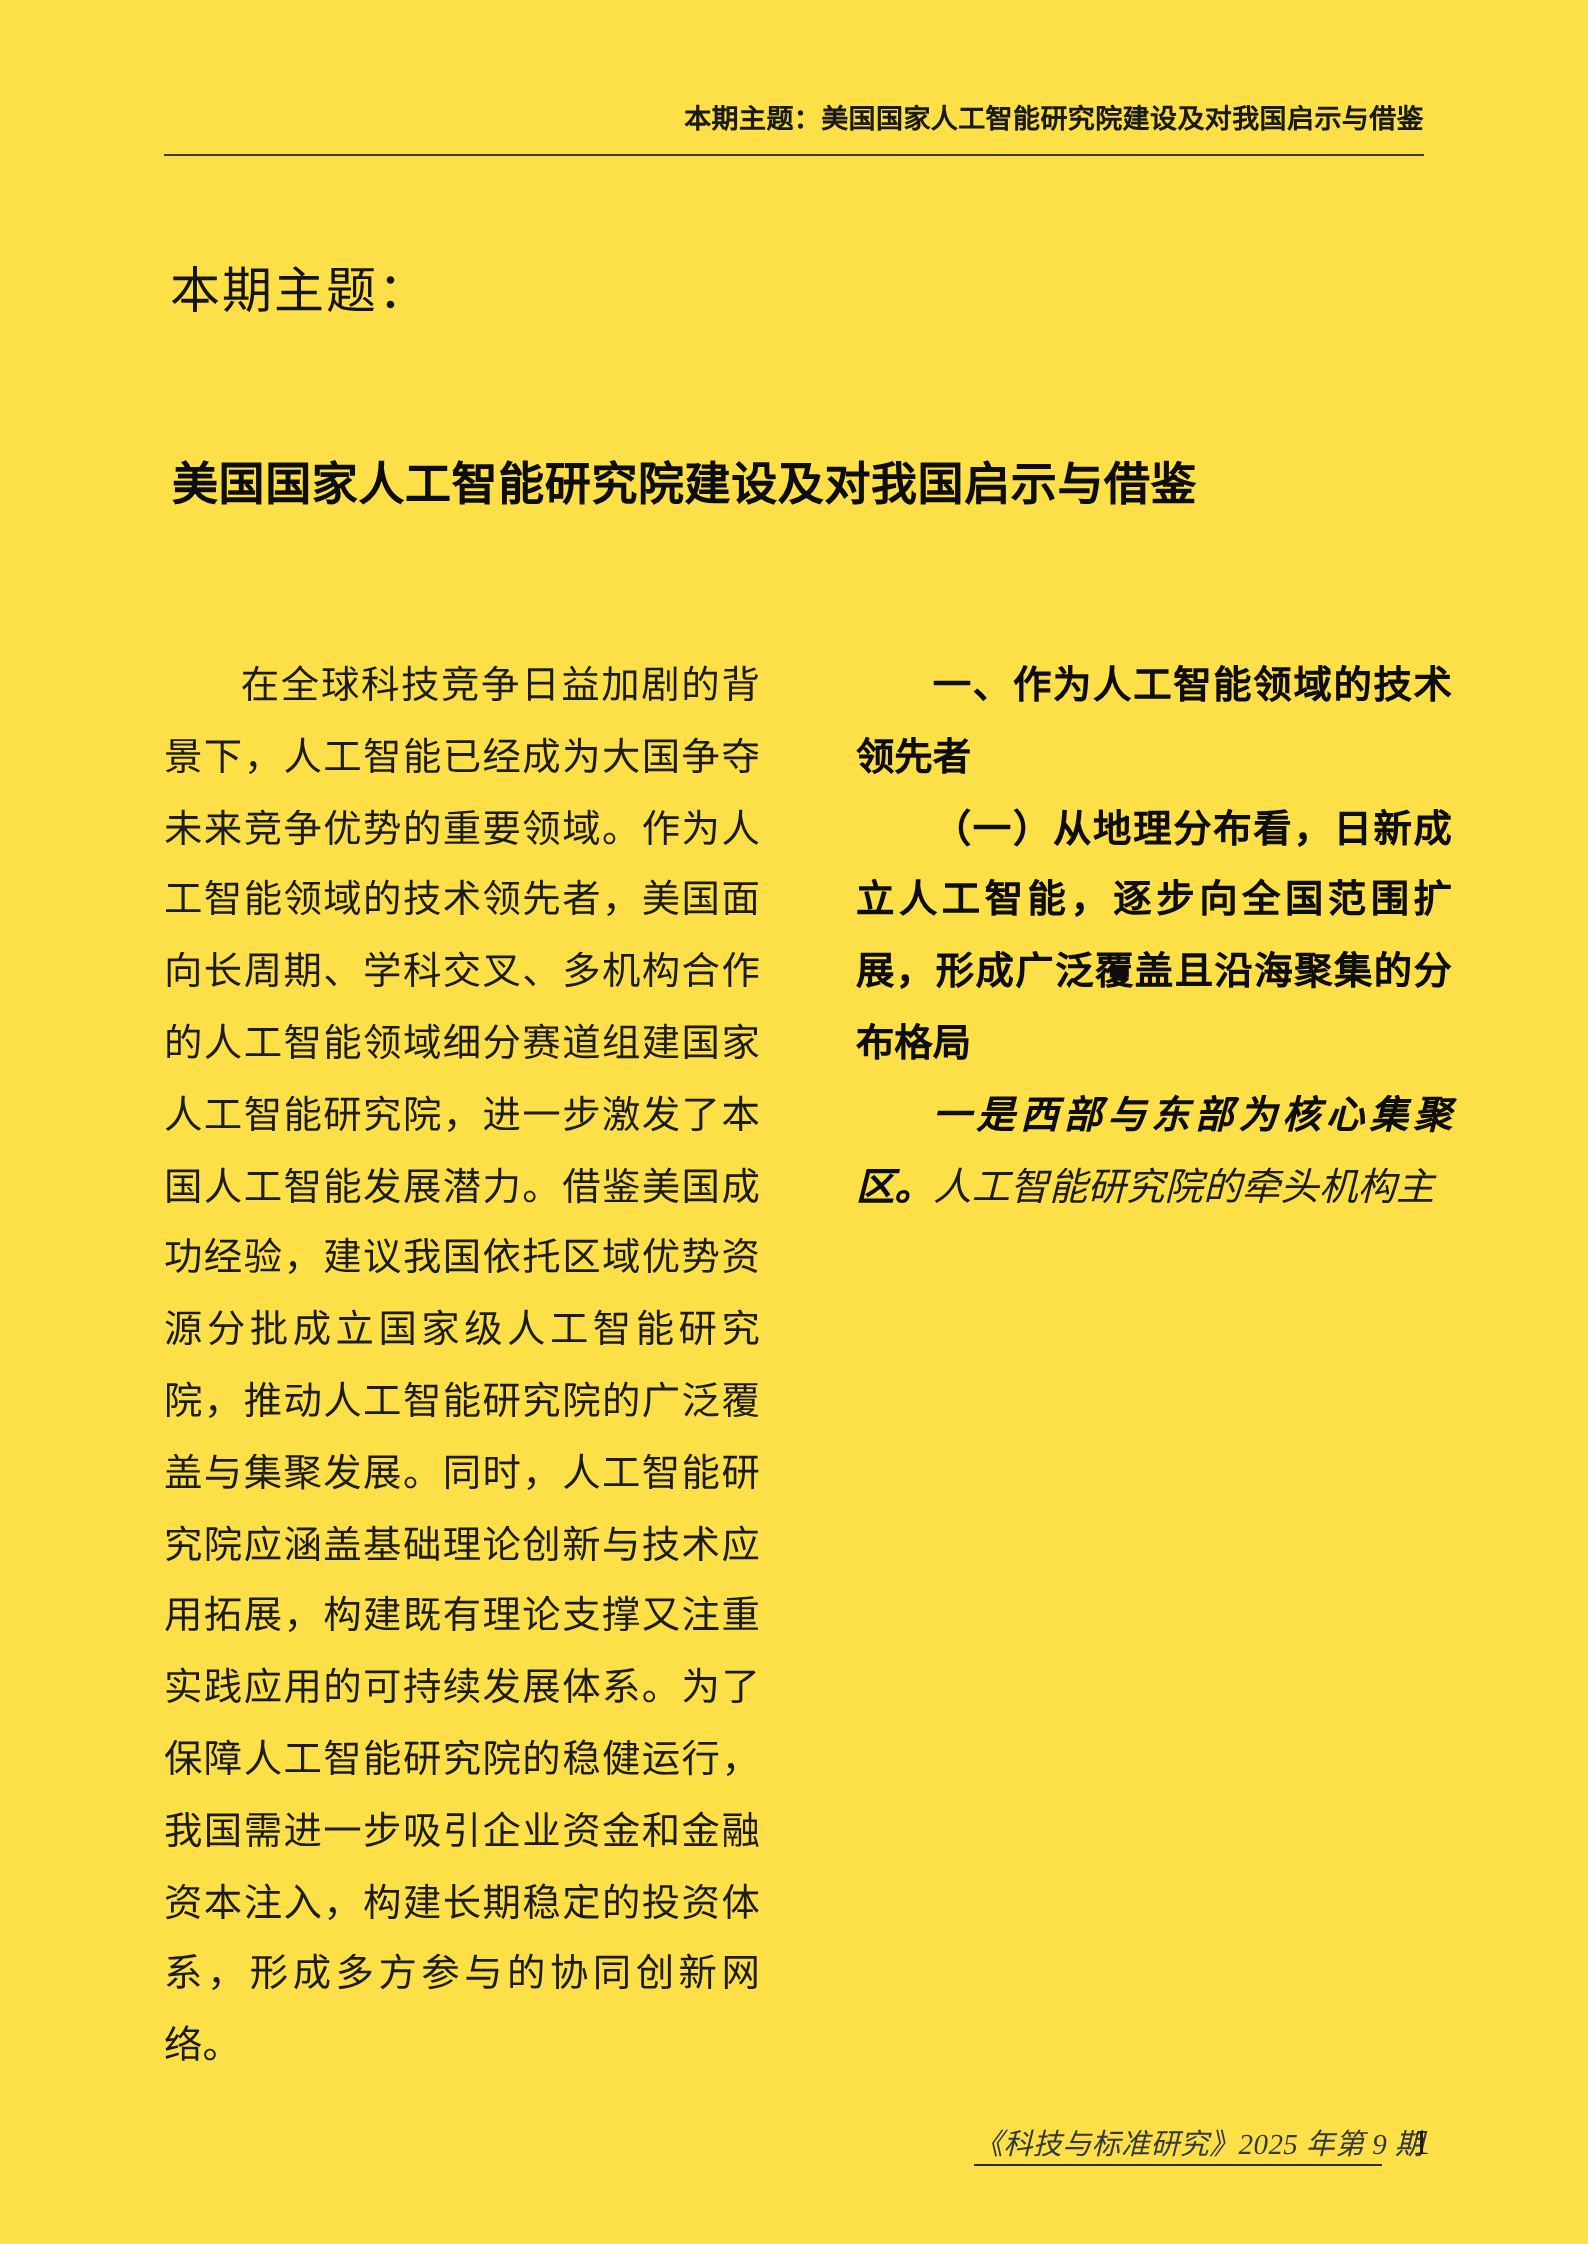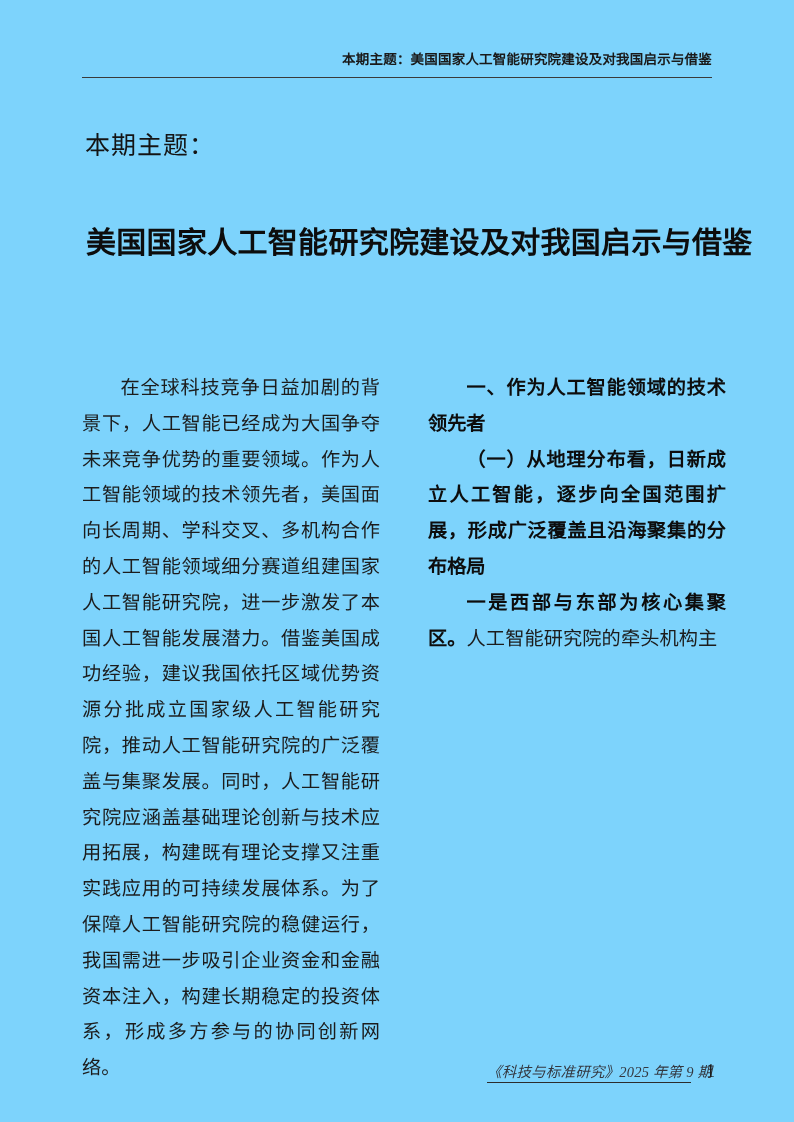--- a/index.html
+++ b/index.html
@@ -7,21 +7,21 @@
     margin: 0;
     padding: 0;
     background: #ffffff;
   }
 
   .page {
     position: relative;
     width: 794px;
     height: 1122px;
     margin: 0 auto;
-    background: #7dd3fc;
+    background: #fde047;
     overflow: hidden;
     font-family: "Liberation Serif", "DejaVu Serif", serif;
     color: #000000;
     box-sizing: border-box;
   }
 
   
   .running-header {
     position: absolute;
     left: 82px;
@@ -58,41 +58,40 @@
   }
 
   
   .article-title {
     position: absolute;
     left: 86px;
     top: 224px;
     width: 628px;
     font-family: "Liberation Serif", "DejaVu Serif", serif;
     font-weight: bold;
-    font-size: 30px;
+    font-size: 23px;
     line-height: 38px;
     letter-spacing: 0.3px;
     color: #0d0d0d;
     text-align: left;
     white-space: nowrap;
   }
 
   
   .columns {
     position: absolute;
     left: 82px;
     top: 326px;
     width: 632px;
     height: 700px;
   }
   .col {
     position: absolute;
     top: 0;
     width: 298px;
-    margin-top: 44px;
   }
   .col-left  { left: 0px; }
   .col-right { left: 346px; }
 
   .para {
     margin: 0;
     font-size: 19.2px;
     line-height: 35.8px;
     text-align: justify;
     text-align-last: left;
@@ -120,21 +119,21 @@
     font-size: 19.2px;
     line-height: 35.8px;
     font-weight: bold;
     text-indent: 2em;
     text-align: justify;
     text-align-last: left;
     color: #0d0d0d;
     word-break: break-all;
   }
 
-  .para.mixed { text-indent: 2em; }
+  .para.mixed { text-indent: 2em; font-style: italic; }
   .para.mixed .lead {
     font-family: "Liberation Sans", "DejaVu Sans", sans-serif;
     font-weight: bold;
     color: #0d0d0d;
   }
 
   
   .footer {
     position: absolute;
     left: 0;

